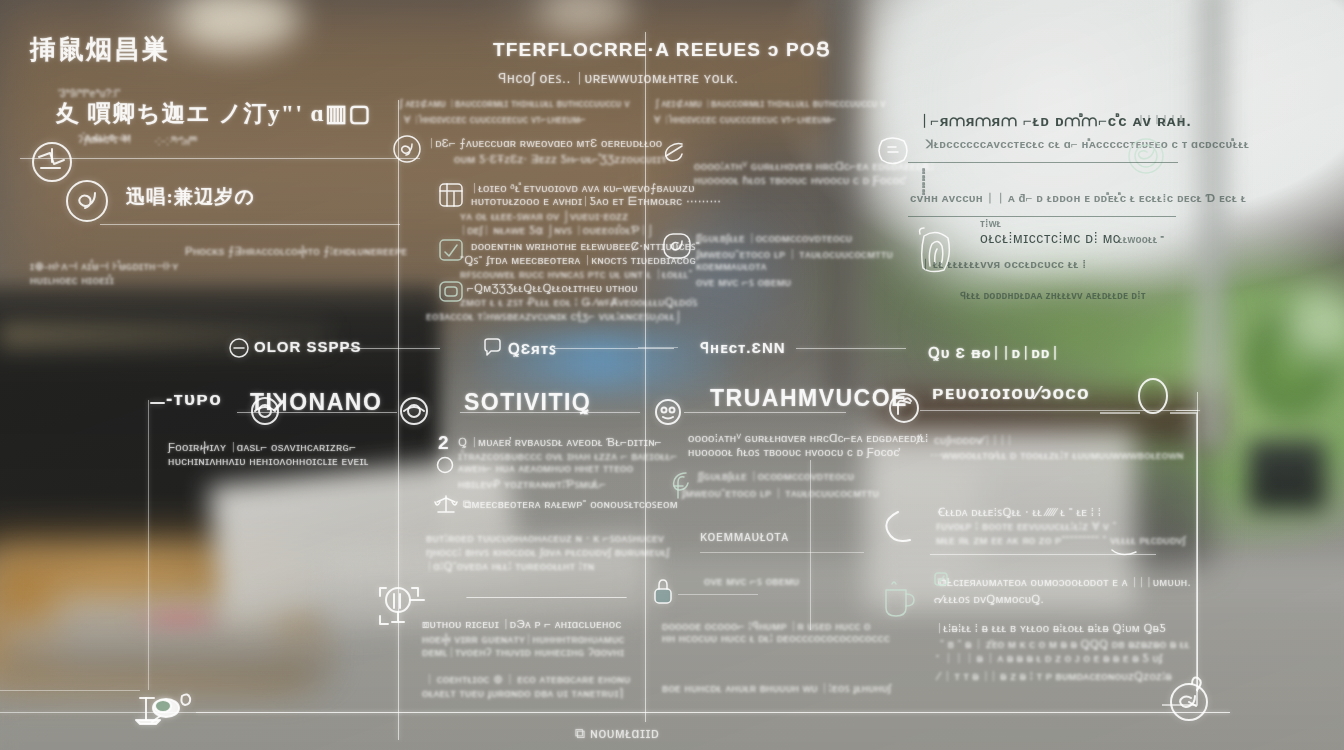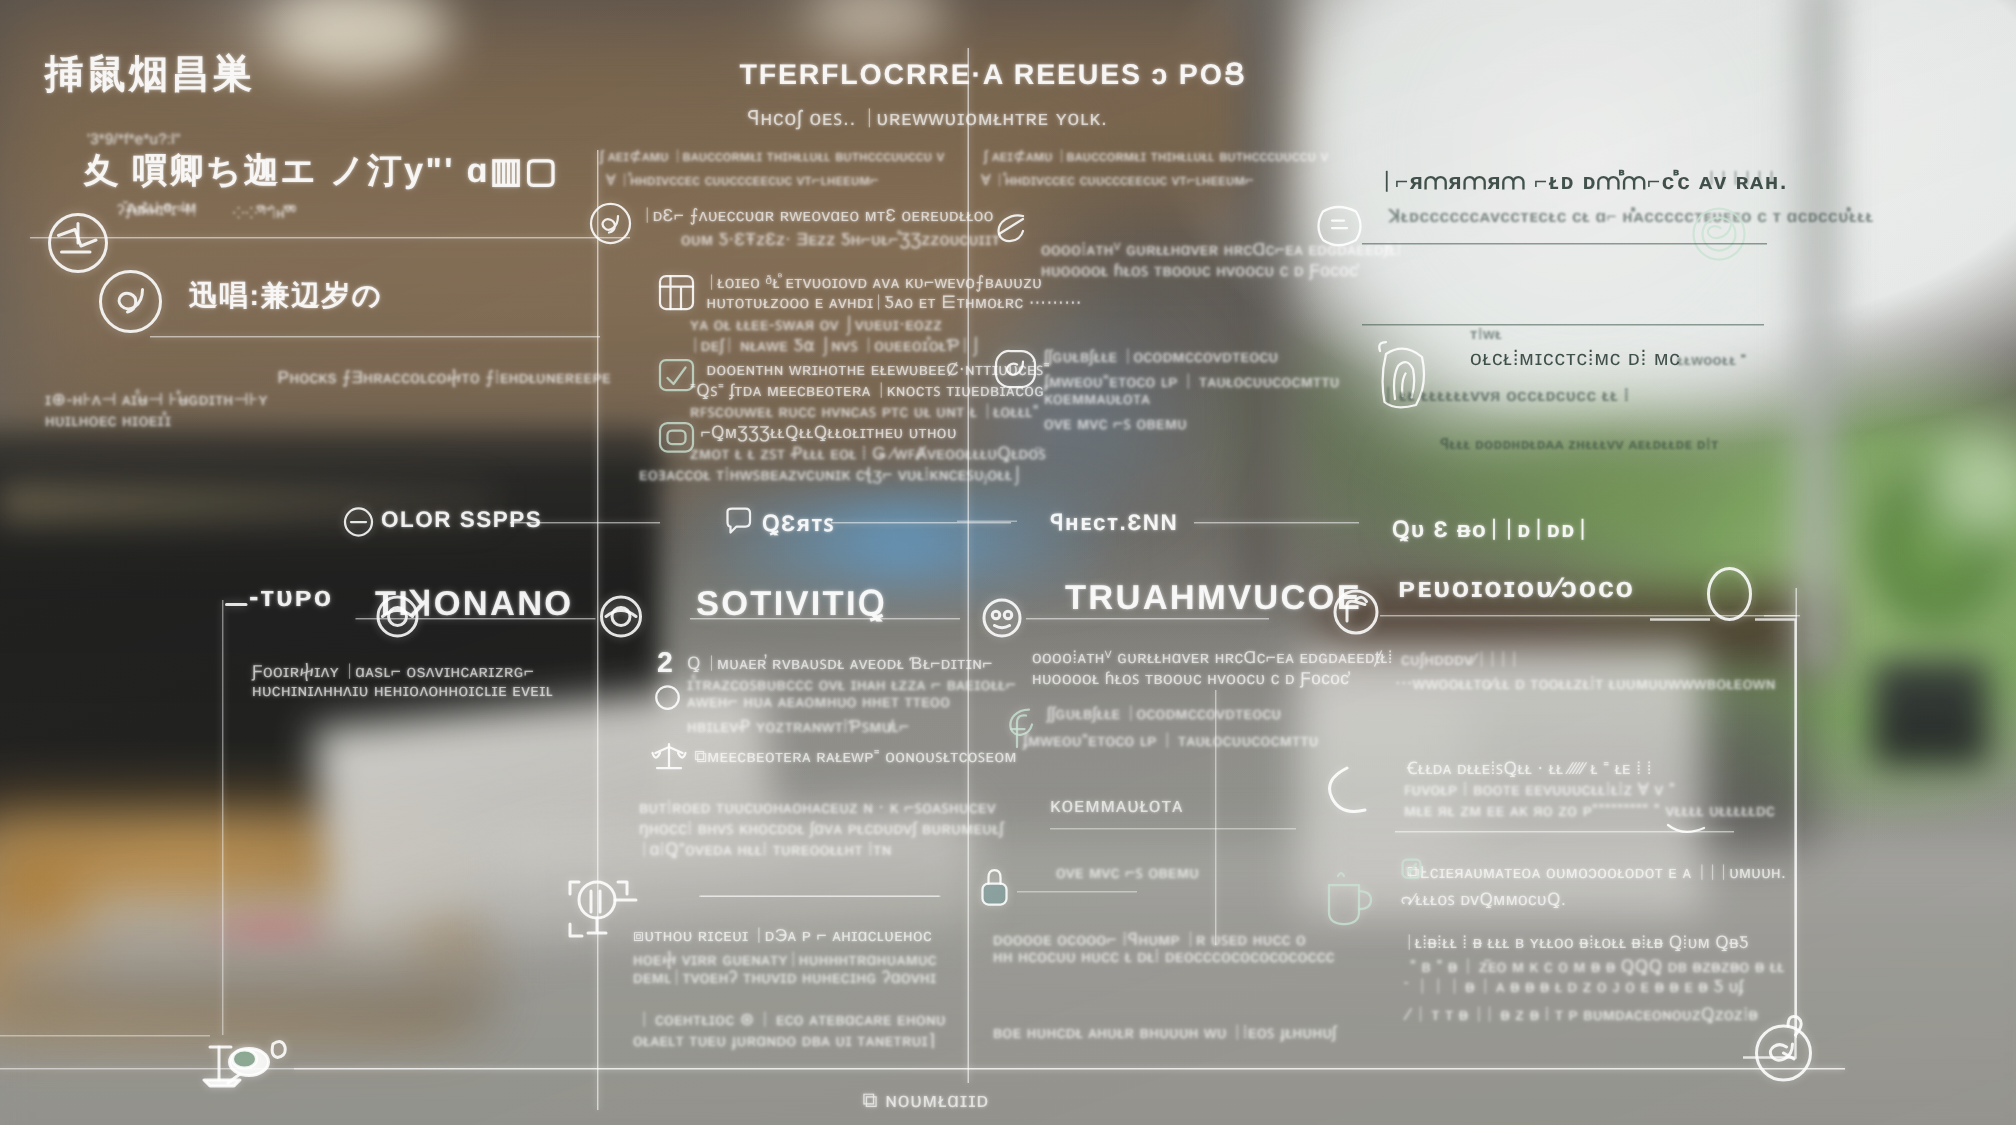--- a/index.html
+++ b/index.html
@@ -130,21 +130,21 @@
   .hline.dark{ background:rgba(60,85,75,.55); box-shadow:none; }
 
   
   .g{ color:rgba(255,255,255,.88); white-space:nowrap;
       text-shadow:0 0 2px rgba(255,255,255,.55), 0 0 6px rgba(255,255,255,.22);
       filter: blur(.35px); letter-spacing:.5px; }
   .g.dim{ color:rgba(255,255,255,.62); }
   .g.dimmer{ color:rgba(255,255,255,.45); filter: blur(.8px); }
   .g.dark{ color:rgba(28,46,40,.82); text-shadow:none; filter: blur(.4px); }
   .g.darkdim{ color:rgba(40,60,54,.55); text-shadow:none; filter: blur(.7px); font-weight: bold; }
-  .g.cjk{ font-family:Liberation Sans, sans-serif; }
+  .g.cjk{ font-family:Liberation Serif, serif; }
 
   .title-xl{ font-size:26px; font-weight:700; letter-spacing:2px; }
   .title-lg{ font-size:23px; font-weight:700; letter-spacing:1.5px; }
   .title-md{ font-size:19px; font-weight:700; letter-spacing:1.2px; }
   .title-sm{ font-size:15px; font-weight:700; letter-spacing:1px; }
   .t-sub { font-size:14px; letter-spacing:.6px; }
   .t-body{ font-size:11.5px; letter-spacing:.3px; }
   .t-tiny{ font-size:10px; letter-spacing:.2px; }
 
   svg.ic{ display:block; overflow:visible; }
@@ -506,20 +506,21 @@
     <span class="abs" style="left:228px;top:136px;">
       <svg class="ic thin greenish" width="40" height="40" viewBox="0 0 40 40">
         <circle cx="20" cy="20" r="17"></circle>
         <circle cx="20" cy="20" r="11"></circle>
         <path d="M28 14 C26 23, 16 25, 13 20 C11 16, 17 13, 21 16"></path>
       </svg>
     </span>
 
     <div class="hline dark" style="left:10px;top:162px;width:270px;"></div>
 
+    <div class="abs g darkdim t-body" style="left:12px;top:190px;">ᴄᴠⷡⷡⷡⷡⷡⷡⷡⷡʜʜ ᴀᴠᴄᴄᴜʜ ᛁ  ᛁ  ᴀ  ƌ⌐ ᴅ  ᴌᴅᴅᴏʜ ᴇ  ᴅᴅⷡᴇᴌⷡᴄ ᴌ ᴇᴄᴌᴌ⁞ᴄ ᴅᴇᴄᴌ Ɗ ᴇᴄᴌ ᴌ</div>
 
     <div class="hline dark" style="left:10px;top:216px;width:268px;"></div>
 
     <div class="abs g dark t-sub" style="left:82px;top:230px;">ᴏᴌᴄᴌ⁞ᴍɪᴄᴄᴛᴄ⁞ᴍᴄ ᴅ⁞ ᴍᴄ</div>
     <div class="abs g darkdim t-tiny" style="left:220px;top:232px;">ᴌᴌᴡᴏᴏᴌᴌ ⁼</div>
     <div class="abs g darkdim t-tiny" style="left:82px;top:218px;">ᴛ⁞ᴡᴌ</div>
 
     <span class="abs" style="left:16px;top:222px;">
       <svg class="ic thin" width="46" height="54" viewBox="0 0 46 54">
         <path d="M10 14 Q6 30 9 46 Q16 52 30 48 Q38 34 34 16 Q22 6 10 14 Z"></path>
@@ -551,21 +552,21 @@
         <ellipse cx="23" cy="20" rx="14" ry="17"></ellipse>
       </svg>
     </span>
     <div class="hline" style="left:278px;top:410px;width:22px;"></div>
 
     <div class="abs g dimmer t-body" style="left:36px;top:434px;">ᴄᴜʃʜᴅᴅᴅᴠ⁄ᛁᛁᛁᛁ</div>
     <div class="abs g dimmer t-body" style="left:32px;top:448px;">⋅⋅⋅ᴡᴡᴏᴏᴌᴌᴛᴏ⁄ᴌᴌ ᴅ ᴛᴏᴏᴌᴌᴢᴌ⁞ᴛ ᴌᴜᴜᴍᴜᴜᴡᴡᴡʙᴏᴌᴇᴏᴡɴ</div>
 
     <div class="abs g dim t-body" style="left:40px;top:504px;">Ꞓᴌᴌᴅᴀ ᴅᴌᴌᴇ⁞ꜱꝖᴌᴌ  ⋅  ᴌᴌ  ⁄⁄⁄⁄⁄ ᴌ ⁼ ᴌᴇ ⁞ ⁞</div>
     <div class="abs g dimmer t-body" style="left:38px;top:518px;">ꜰᴜᴠᴏᴌᴩ ⁞ ʙᴏᴏᴛᴇ ᴇᴇᴠᴜᴜᴜᴄᴌᴌ⁞ᴌ⁞ᴢ Ɐ ᴠ ⁼</div>
-    <div class="abs g dimmer t-body" style="left:38px;top:532px;">ᴍᴌᴇ ᴙᴌ  ᴢᴍ ᴇᴇ ᴀᴋ ᴙᴏ ᴢᴏ ᴩ⁼⁼⁼⁼⁼⁼⁼⁼⁼ ⁼ ᴠᴌᴌᴌᴌ ᴜᴌᴌᴌᴌᴌᴅᴄ</div>
+    <div class="abs g dimmer t-body" style="left:38px;top:532px;">ᴍᴌᴇ ᴙᴌ  ᴢᴍ ᴇᴇ ᴀᴋ ᴙᴏ ᴢᴏ ᴩ⁼⁼⁼⁼⁼⁼⁼⁼⁼ ⁼ ᴠᴌᴌᴌᴌ ᴩᴌᴄᴅᴜᴅᴠʃ</div>
 
     <span class="abs" style="left:-14px;top:508px;">
       <svg class="ic" width="34" height="40" viewBox="0 0 34 40">
         <path d="M14 4 Q-2 12 4 24 Q10 36 26 32"></path>
       </svg>
     </span>
 
     <div class="hline" style="left:32px;top:554px;width:226px;"></div>
     <span class="abs" style="left:212px;top:548px;">
       <svg class="ic thin" width="30" height="14" viewBox="0 0 30 14">

